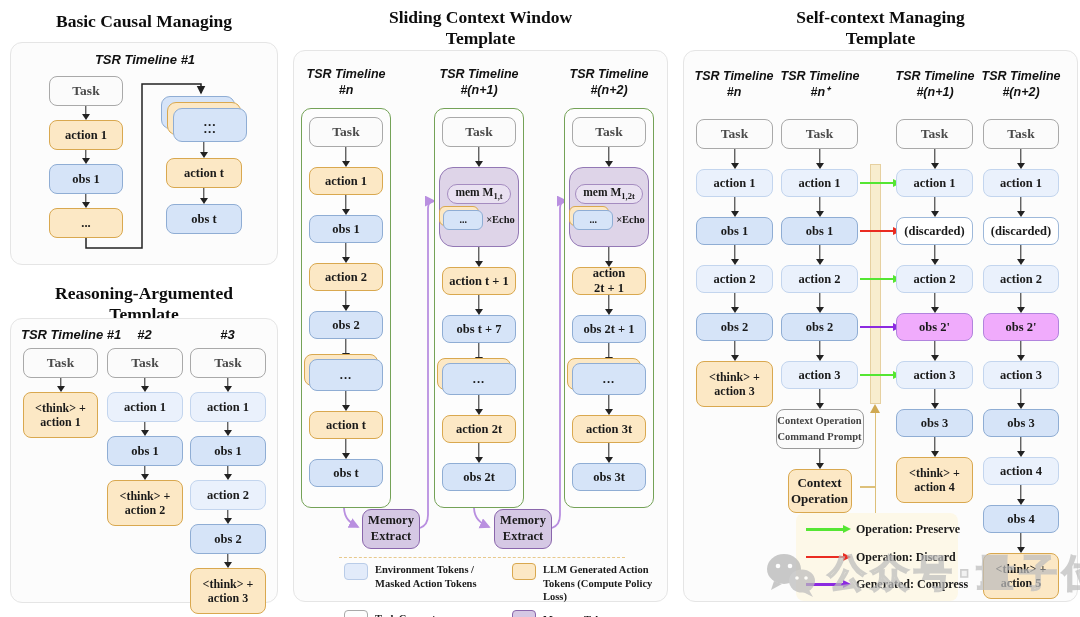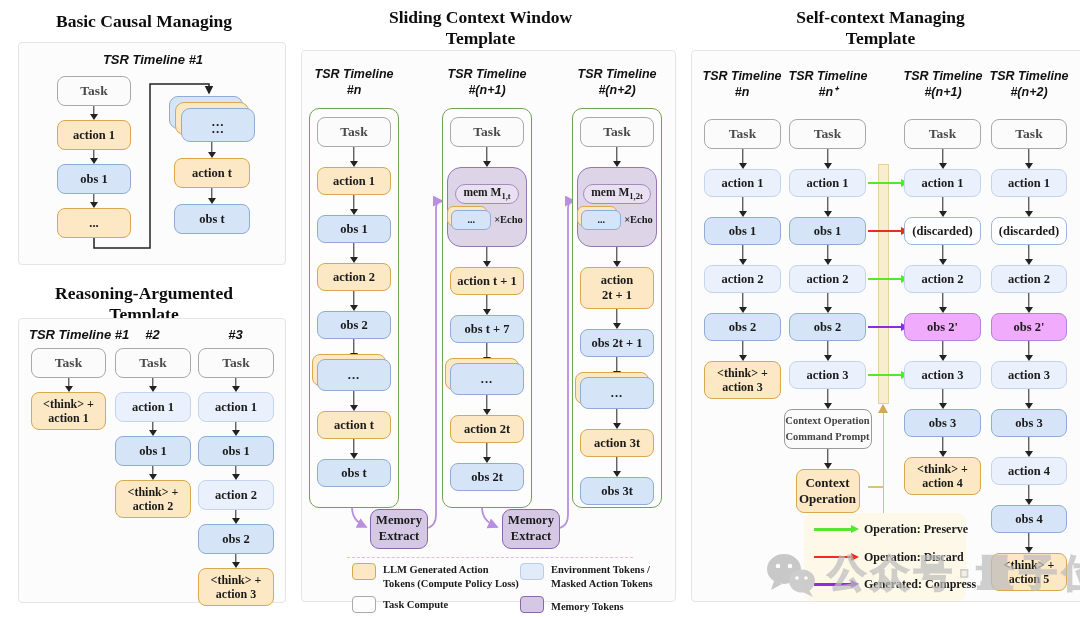--- a/index.html
+++ b/index.html
@@ -1,38 +1,38 @@
 <!DOCTYPE html>
 <html><head>
 <meta charset="utf-8">
 <style>
   html,body{margin:0;padding:0;}
   body{width:1080px;height:617px;position:relative;background:#ffffff;overflow:hidden;
        font-family:"Liberation Serif",serif;color:#1a1a1a;}
   .abs{position:absolute;}
   .ptitle{position:absolute;text-align:center;font-family:"Liberation Serif",serif;
           font-weight:bold;font-size:17.5px;line-height:1.18;white-space:pre-line;color:#0d0d0d;}
-  .panel{position:absolute;background:#fcfcfc;border:1.5px solid #e5e5e5;border-radius:4px;box-sizing:border-box;margin-left:8px;}
+  .panel{position:absolute;background:#fcfcfc;border:1.5px solid #e5e5e5;border-radius:12px;box-sizing:border-box;}
   .thead{position:absolute;text-align:center;font-family:"Liberation Sans",sans-serif;
          font-style:italic;font-weight:bold;font-size:12.5px;line-height:1.3;white-space:pre-line;color:#111;}
   .vcol{position:absolute;display:flex;flex-direction:column;align-items:center;}
   .vcol>*{flex:none;}
   .box{width:100%;box-sizing:border-box;border-radius:8px;display:flex;align-items:center;justify-content:center;
        text-align:center;font-weight:bold;font-size:12.5px;line-height:1.2;white-space:pre-line;}
   .task{background:#fbfbfb;border:1.4px solid #a9a9a9;color:#4a4a4a;font-size:13.5px;}
   .act{background:#fce8c5;border:1.4px solid #d9a84f;}
   .obs{background:#d6e4f8;border:1.4px solid #8fadd4;}
   .actl{background:#eaf1fc;border:1.4px solid #c3d5ee;}
   .obsc{background:#f0abfc;border:1.4px solid #b184dd;}
   .disc{background:#ffffff;border:1.4px solid #9db8da;}
   .me{background:#d5c8e4;border:1.5px solid #8a66ac;border-radius:9px;font-size:12.5px;line-height:1.25;}
   .ctxp{background:#fbfbfb;border:1.3px solid #9a9a9a;font-size:10.5px;line-height:1.5;color:#444;}
   .ctxop{background:#fce8c5;border:1.4px solid #d9a84f;font-size:13px;}
-  .h28{height:28px;}.h30{height:30px;}.h34{height:42px;}.h36{height:44px;}
-  .h38{height:38px;font-size:12px;}.h40{height:40px;}
+  .h28{height:28px;}.h30{height:30px;}.h34{height:28px;}.h36{height:44px;}
+  .h38{height:46px;font-size:12px;}.h40{height:40px;}
   .arr{position:relative;width:100%;}
   .a14{height:14px;}.a16{height:16px;}.a20{height:20px;}
   .arr::before{content:"";position:absolute;left:50%;top:0;bottom:5px;width:1.4px;background:#222;transform:translateX(-50%);}
   .arr::after{content:"";position:absolute;left:50%;bottom:0;transform:translateX(-50%);
               border-left:4.5px solid transparent;border-right:4.5px solid transparent;border-top:6.5px solid #222;}
   .gbox{position:absolute;width:90px;height:400px;top:57px;border:1.6px solid #74a257;border-radius:10px;
         background:#fdfdfd;box-sizing:border-box;display:flex;flex-direction:column;align-items:center;padding-top:8px;}
   .gbox .box,.gbox .stack2{width:74px;}
   .stack2{position:relative;height:32px;}
   .stack2 .back{position:absolute;left:-5px;top:-5px;width:100%;height:100%;background:#fce8c5;
@@ -275,28 +275,28 @@
   </div>
 
   <div class="box me abs" style="left:68px;top:458px;width:58px;height:40px;">Memory
 Extract</div>
   <div class="box me abs" style="left:200px;top:458px;width:58px;height:40px;">Memory
 Extract</div>
 
   <div class="dashsep" style="left:45px;top:506px;width:286px;"></div>
   <div class="legend1" style="left:50px;top:512px;">
     <div class="legitem">
+      <div class="sw sw-obs"></div>
+      <div class="leg1label">Environment Tokens /
+Masked Action Tokens</div>
+    </div>
+    <div class="legitem">
       <div class="sw sw-act"></div>
       <div class="leg1label">LLM Generated Action
 Tokens (Compute Policy Loss)</div>
-    </div>
-    <div class="legitem">
-      <div class="sw sw-obs"></div>
-      <div class="leg1label">Environment Tokens /
-Masked Action Tokens</div>
     </div>
     <div class="legitem" style="align-items:center;">
       <div class="sw sw-task"></div>
       <div class="leg1label">Task Compute</div>
     </div>
     <div class="legitem" style="align-items:flex-end;">
       <div class="sw sw-mem"></div>
       <div class="leg1label">Memory Tokens</div>
     </div>
   </div>

